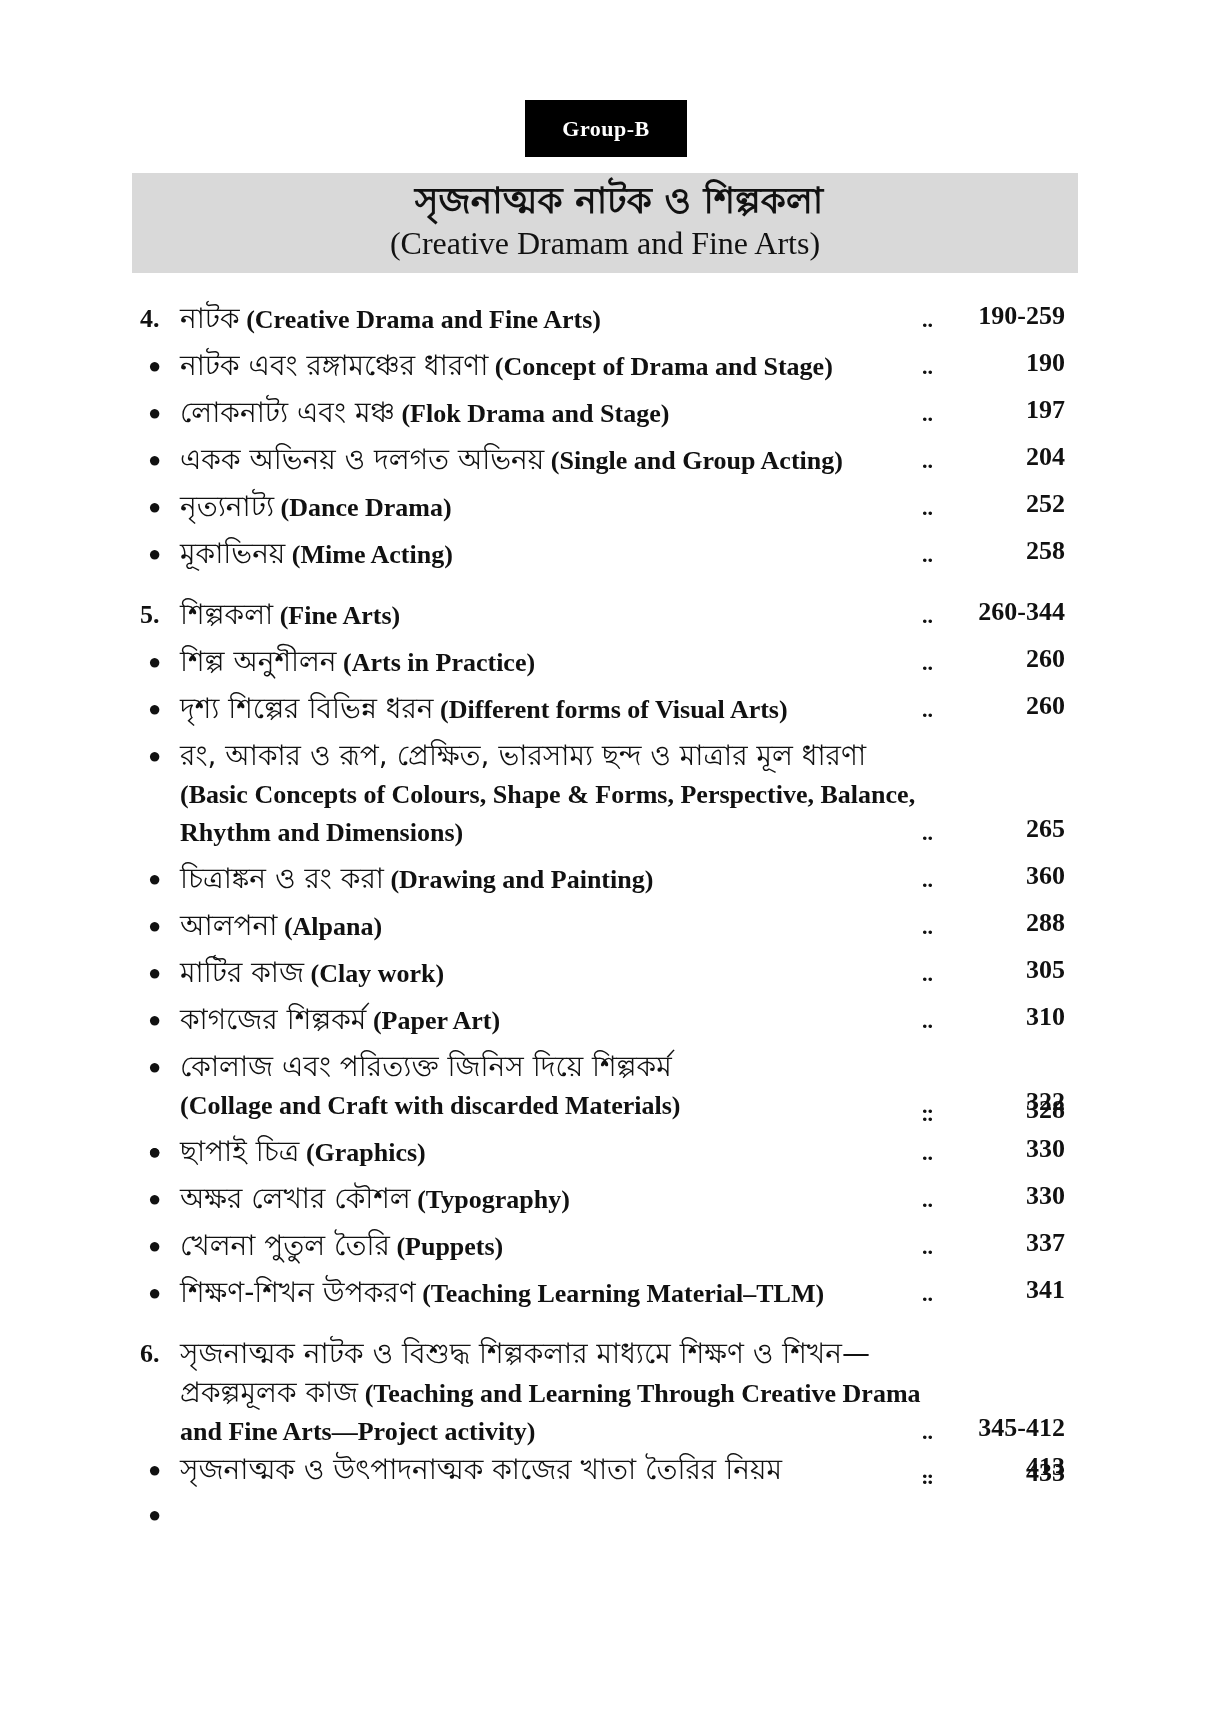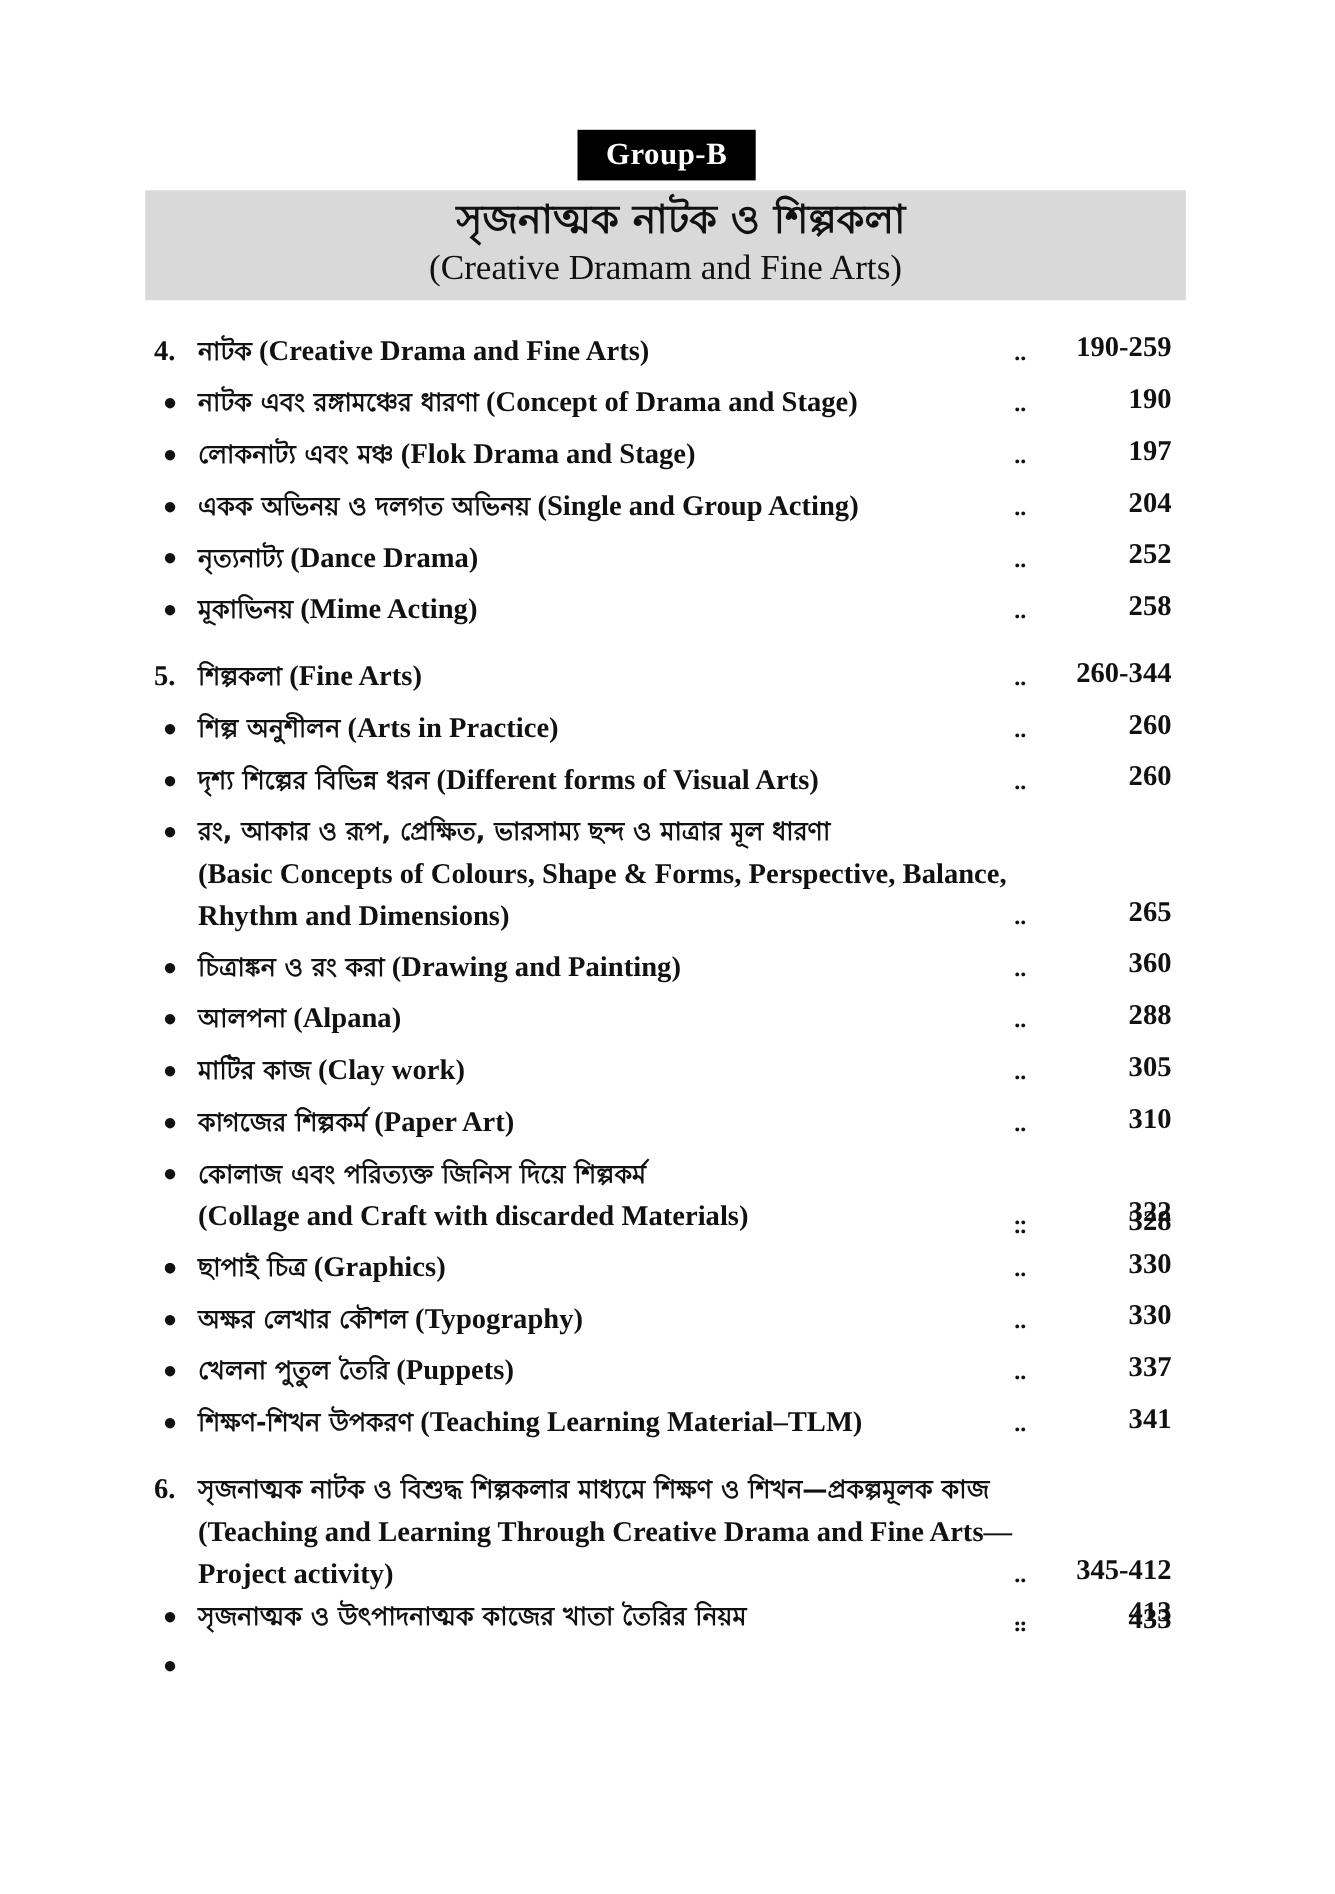--- a/index.html
+++ b/index.html
@@ -1,36 +1,36 @@
 <!DOCTYPE html>
 <html><head>
   <meta charset="utf-8">
   <style>
     html, body { margin: 0; padding: 0; background: #ffffff; }
     body {
       width: 1214px; height: 1722px; position: relative; overflow: hidden;
       font-family: "Liberation Serif", "DejaVu Serif", serif; color: #111;
     }
     .group-badge {
-      position: absolute; left: 525px; top: 118px; width: 162px; height: 46px;
-      background: #000; color: #fff; font-weight: bold; font-size: 28px;
+      position: absolute; left: 525px; top: 100px; width: 162px; height: 57px;
+      background: #000; color: #fff; font-weight: bold; font-size: 22px;
       display: flex; align-items: center; justify-content: center; letter-spacing: 0.5px;
     }
     .title-band {
       position: absolute; left: 132px; top: 173px; width: 946px; height: 100px;
       background: #d9d9d9; text-align: center;
     }
     .title-bn { font-size: 36px; font-weight: bold; margin-top: 6px; line-height: 44px; font-family: "DejaVu Sans", sans-serif; padding-left: 28px; }
     .title-en { font-size: 32px; font-weight: normal; line-height: 40px; }
     .toc { position: absolute; left: 140px; top: 300px; width: 925px; }
     .row { position: relative; font-size: 26px; font-weight: bold; line-height: 38px; }
     .row .num { position: absolute; left: 0; top: 0; }
     .row .bullet { position: absolute; left: 8px; top: 0; font-size: 22px; }
     .row .text { margin-left: 40px; width: 770px; }
-    .row .bn { font-family: "DejaVu Sans", sans-serif; font-weight: bold; font-size: 23px; }
+    .row .bn { font-family: "DejaVu Sans", sans-serif; font-weight: normal; font-size: 28px; }
     .row .dots { position: absolute; left: 782px; bottom: 0; font-size: 22px; }
     .row .page { position: absolute; right: 0; bottom: 4px; text-align: center; margin-top: 33px; }
   </style>
 </head>
 <body>
 
 <div class="group-badge">Group-B</div>
 <div class="title-band">
   <div class="title-bn">সৃজনাত্মক নাটক ও শিল্পকলা</div>
   <div class="title-en">(Creative Dramam and Fine Arts)</div>

